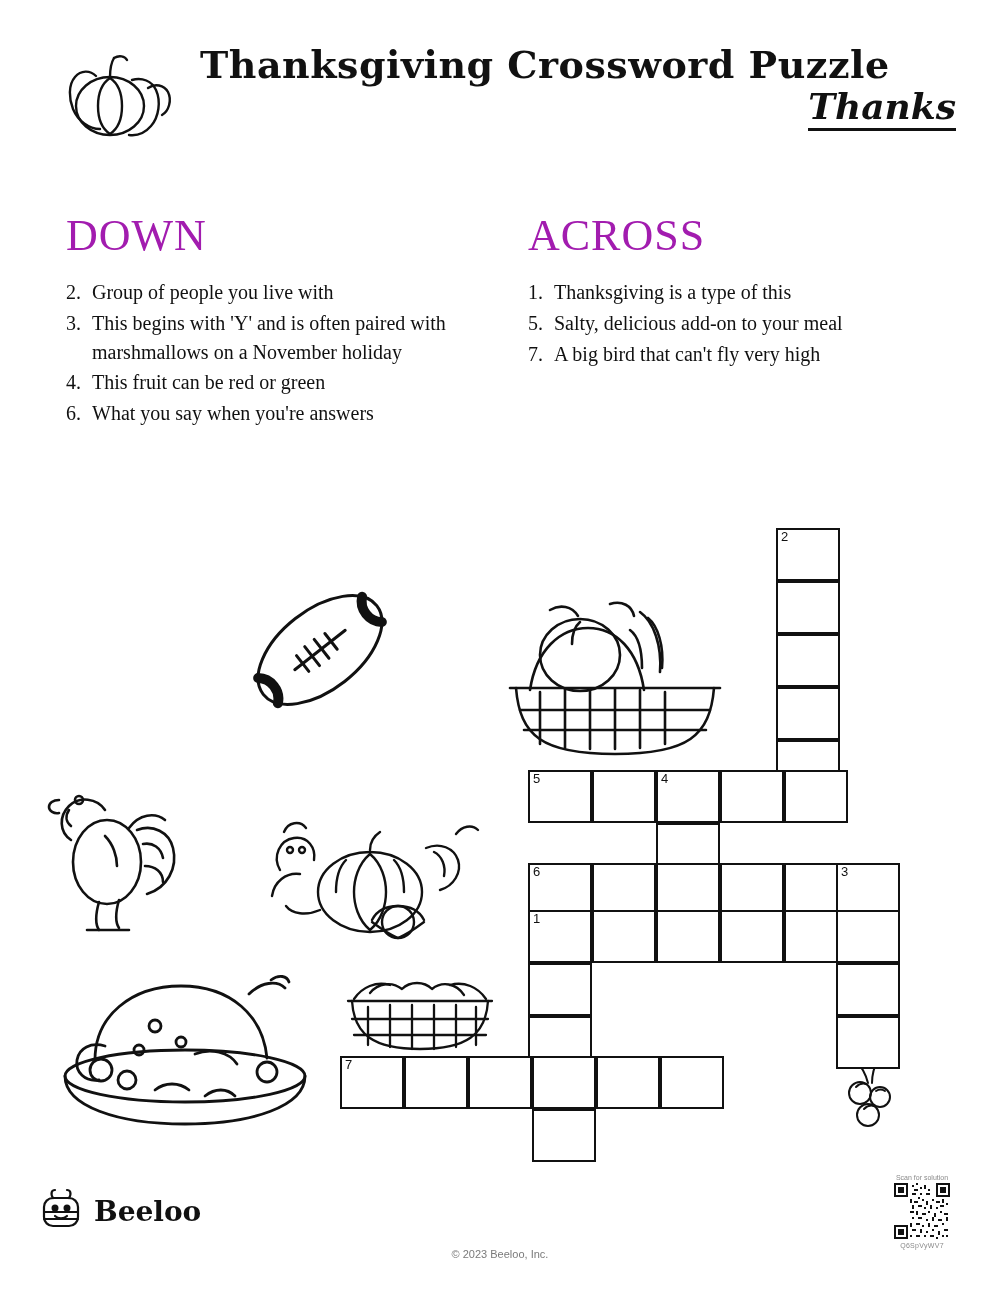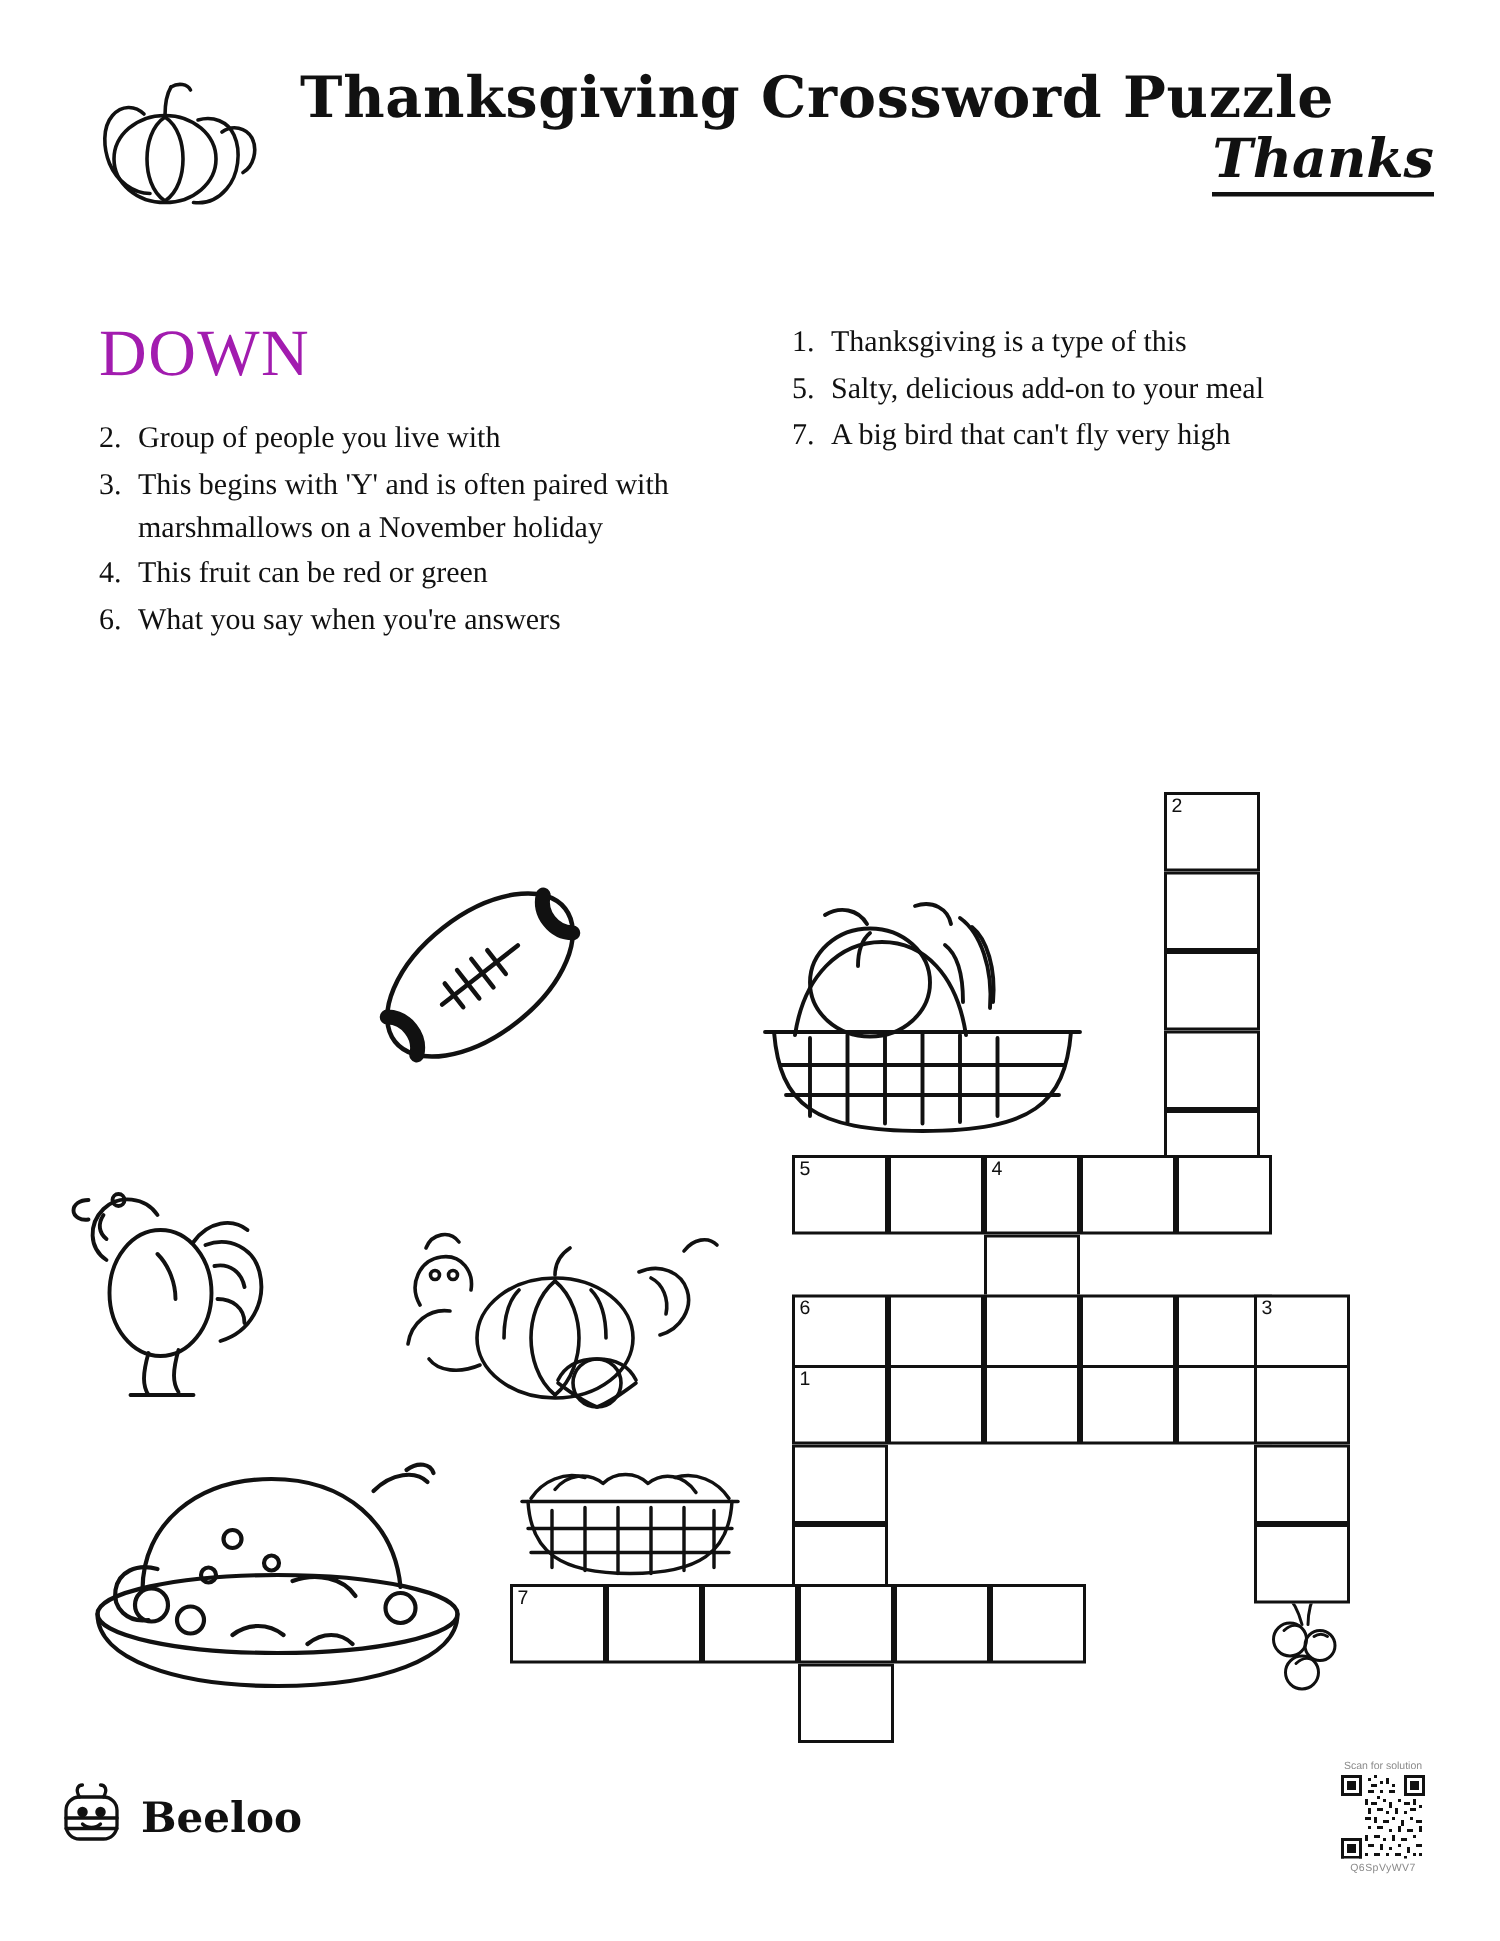--- a/index.html
+++ b/index.html
@@ -249,20 +249,21 @@
         <span class="clue-text">This fruit can be red or green</span>
       </li>
       <li class="clue-item">
         <span class="clue-num">6.</span>
         <span class="clue-text">What you say when you're answers</span>
       </li>
     </ul>
   </div>
 
   <div class="clue-col across">
+    <div class="clue-heading">ACROSS</div>
     <ul class="clue-list">
       <li class="clue-item">
         <span class="clue-num">1.</span>
         <span class="clue-text">Thanksgiving is a type of this</span>
       </li>
       <li class="clue-item">
         <span class="clue-num">5.</span>
         <span class="clue-text">Salty, delicious add-on to your meal</span>
       </li>
       <li class="clue-item">
@@ -444,20 +445,21 @@
         <path d="M13 10c-3-5-1-8 2-8M29 10c3-5 1-8-2-8"></path>
         <circle cx="15" cy="20" r="2.4" fill="#111"></circle>
         <circle cx="27" cy="20" r="2.4" fill="#111"></circle>
         <path d="M15 28c3 3 9 3 12 0"></path>
         <path d="M4 24h34M4 31h34"></path>
       </svg>
     </span>
     <span class="brand-name">Beeloo</span>
   </div>
 
+  <div class="copyright">© 2023 Beeloo, Inc.</div>
 
   <div class="qr-block">
     <div class="qr-caption">Scan for solution</div>
     <div class="qr-code">
       <svg width="56" height="56" viewBox="0 0 28 28" shape-rendering="crispEdges">
         <rect width="28" height="28" fill="#fff"></rect>
         <g fill="#111">
           <rect x="0" y="0" width="7" height="1"></rect>
             <rect x="0" y="6" width="7" height="1"></rect>
           <rect x="0" y="0" width="1" height="7"></rect>

